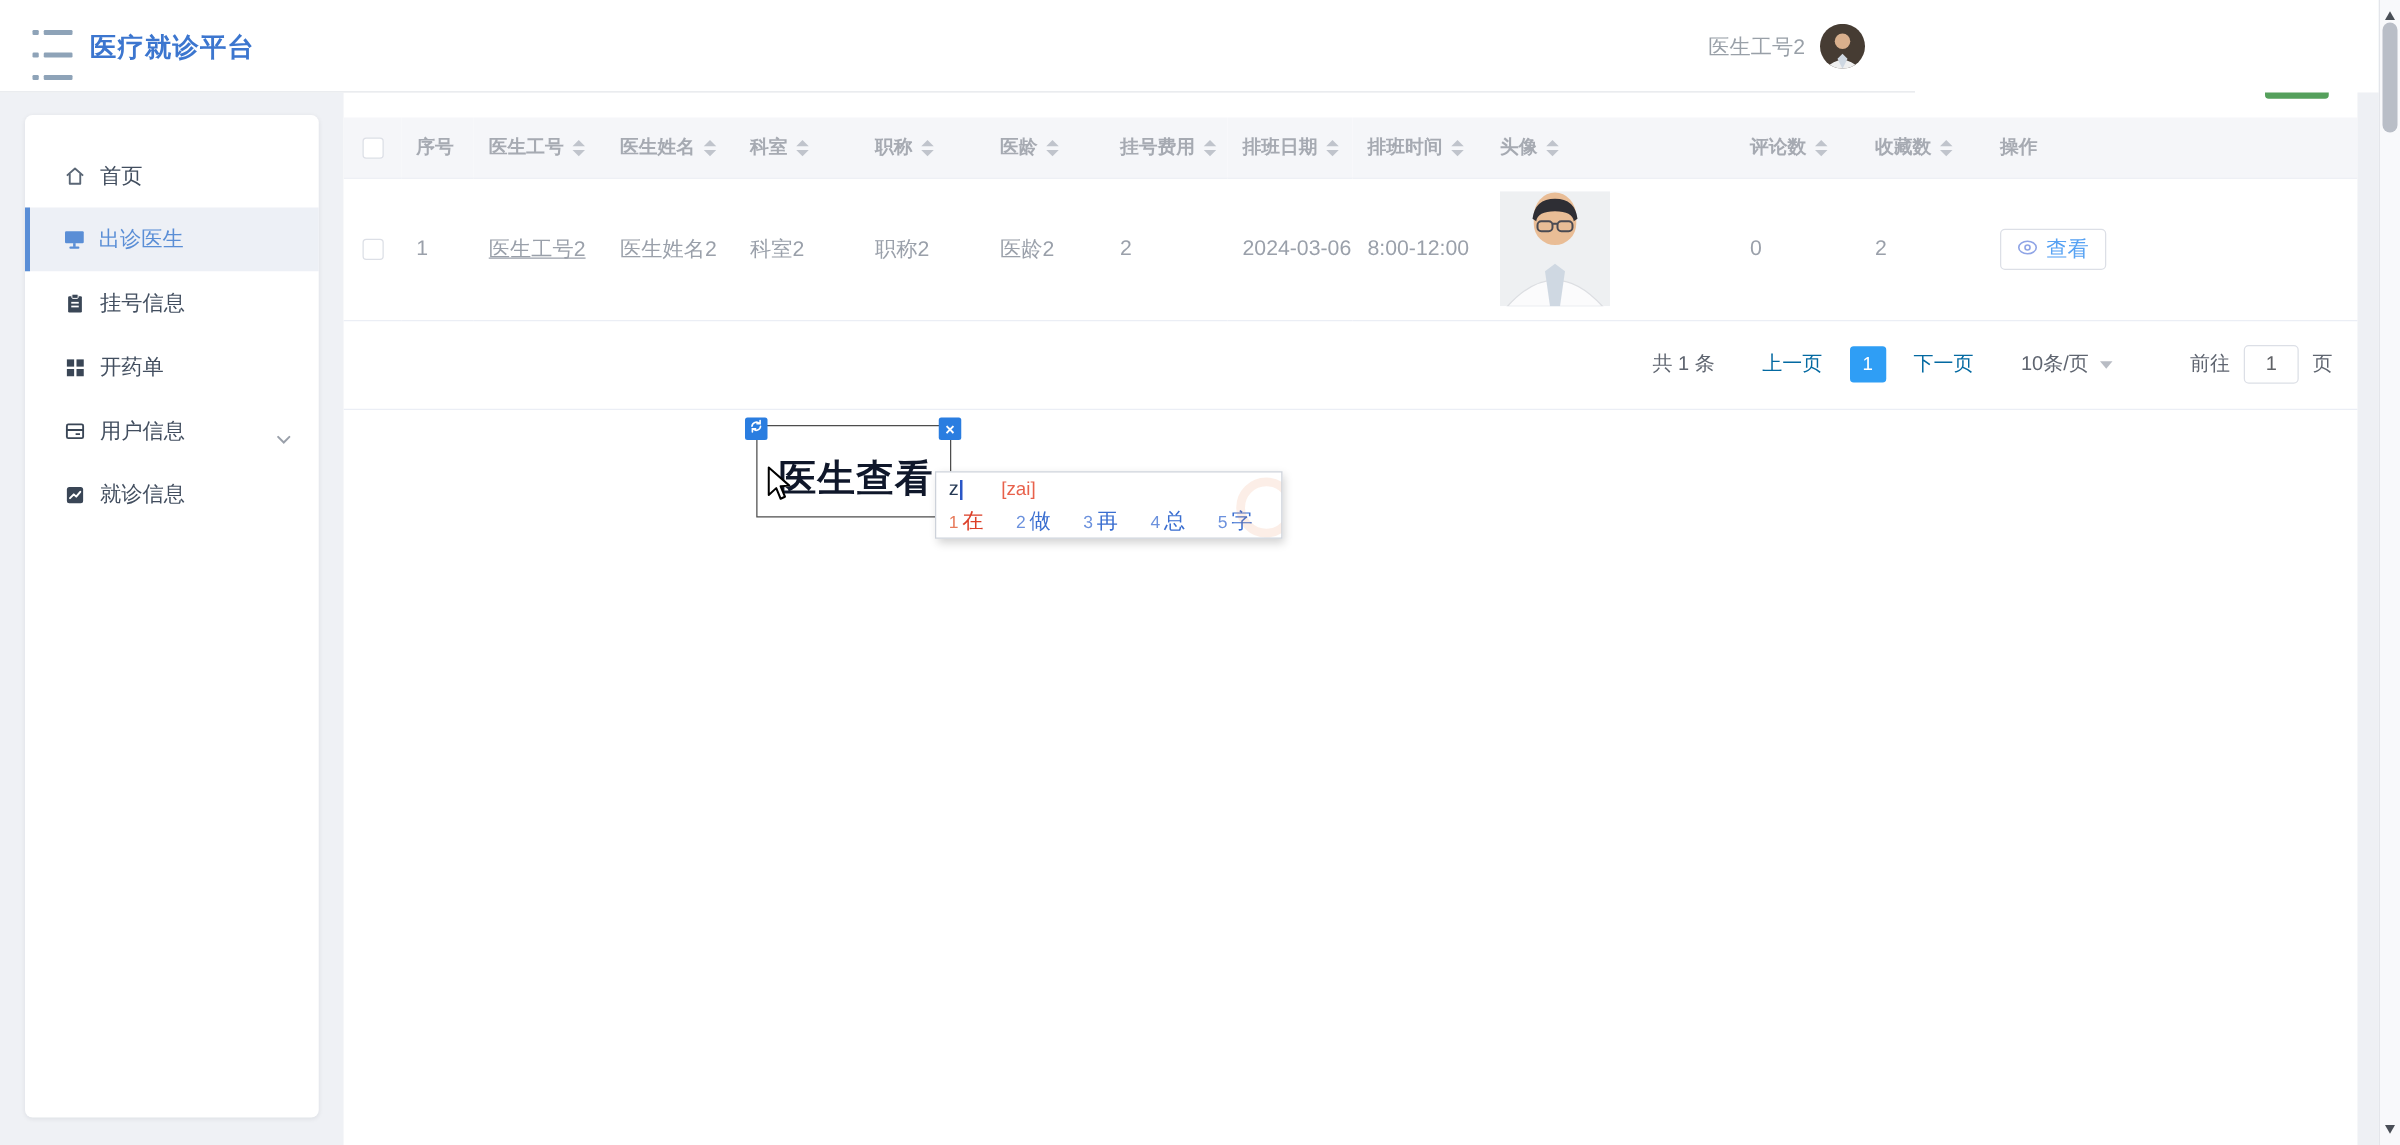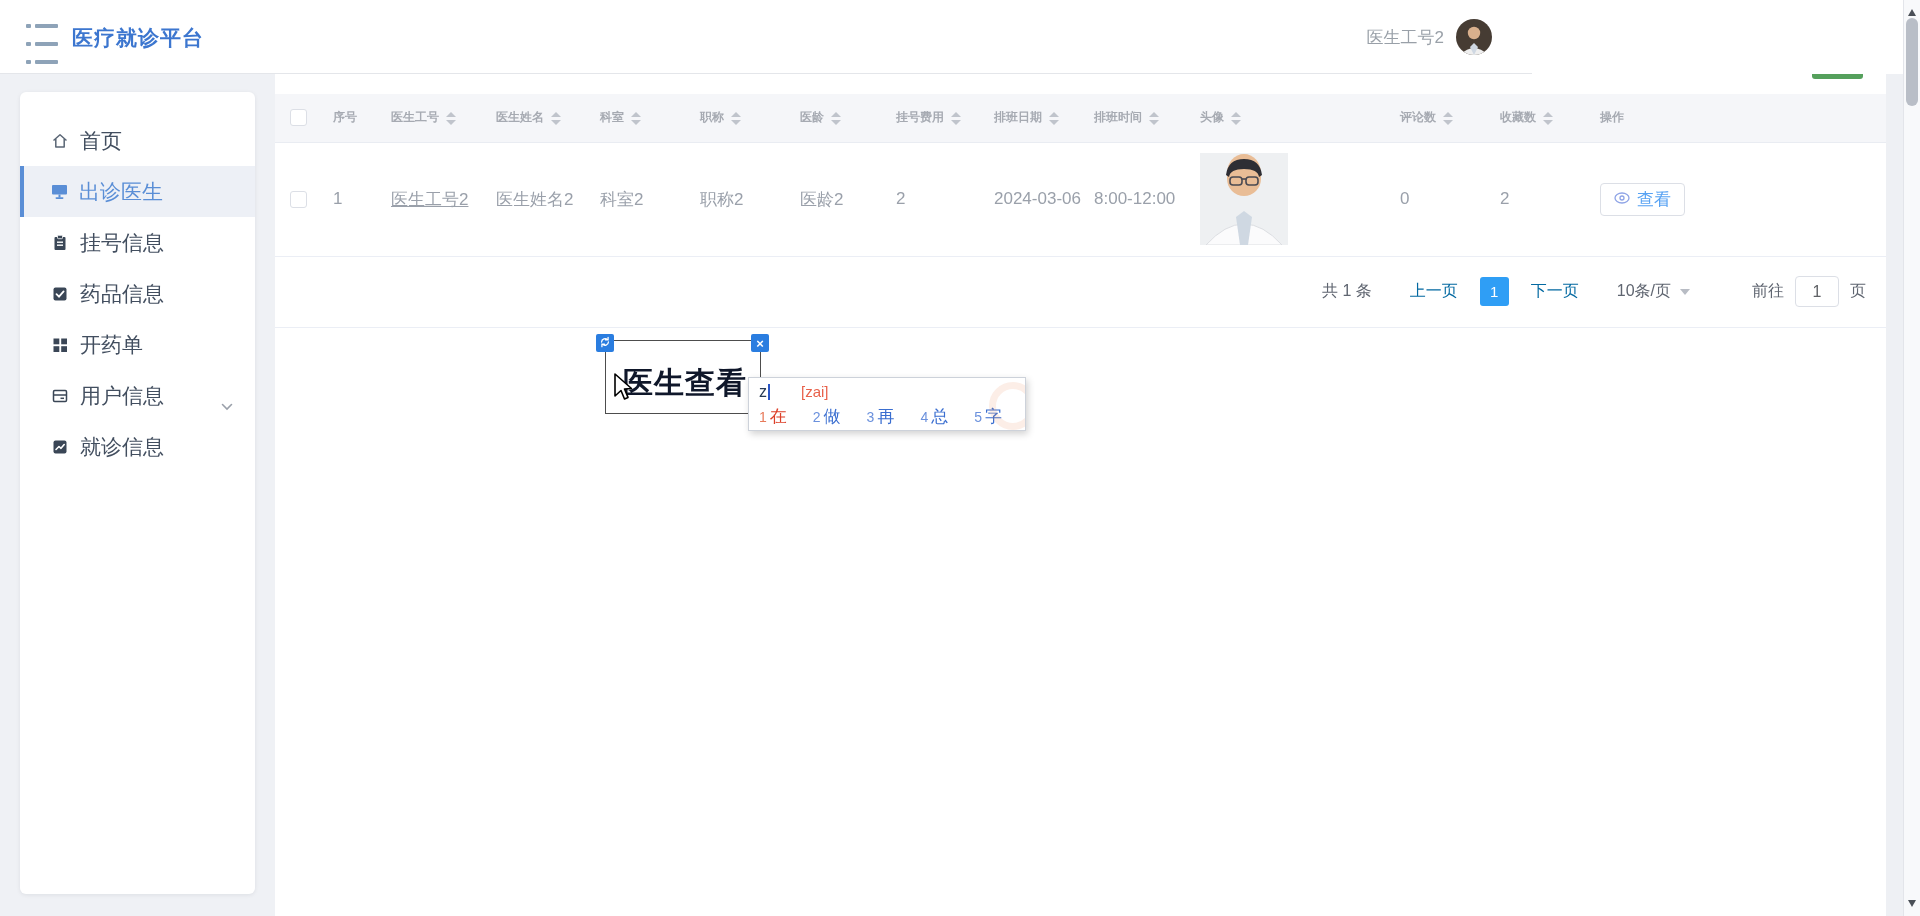--- a/index.html
+++ b/index.html
@@ -19,34 +19,34 @@
   .app-title { position:absolute; left:72px; top:24px; font-size:21px; font-weight:600; color:#3c76cf; letter-spacing:1px; }
   .user-box { position:absolute; right:40px; top:0; height:74px; display:flex; align-items:center; gap:12px; }
   .user-name { color:#99a0a8; font-size:17px; }
   .avatar { width:36px; height:36px; border-radius:50%; overflow:hidden; display:block; }
 
   
   .side-bg { position:absolute; left:0; top:74px; width:275px; height:842px; background:#eff1f5; }
   .sidebar { position:absolute; left:20px; top:92px; width:235px; height:802px; background:#fff;
     border-radius:6px; box-shadow:0 1px 4px rgba(0,21,41,.08); padding-top:23px; z-index:2; }
   .side-item { height:51px; display:flex; align-items:center; padding-left:30px; gap:11px;
-    font-size:21px; color:#424e5f; cursor:pointer; position:relative; }
+    font-size:17px; color:#424e5f; cursor:pointer; position:relative; }
   .side-item .sicon { width:19px; height:19px; flex:0 0 19px; display:flex; align-items:center; justify-content:center; }
   .side-item.active { background:#edf0f6; color:#5a8ed6;gap:10px; }
   .side-item.active::before { content:""; position:absolute; left:0; top:0; bottom:0; width:4px; background:#5a8ed6; }
   .side-item .chev { position:absolute; right:22px; top:22px; }
 
   
   .content { position:absolute; left:275px; top:74px; width:1611px; height:842px; background:#fff; }
   .green-sliver { position:absolute; left:1537px; top:0px; width:51px; height:5px;
     background:#55a05c; border-radius:0 0 3px 3px; cursor:pointer; }
   .strip-right { position:absolute; left:1886px; top:74px; width:17px; height:842px; background:#eef0f4; }
 
   table.tbl { position:absolute; left:0; top:20px; width:1611px; border-collapse:collapse; table-layout:fixed; }
-  .tbl th { height:48px; background:#f5f6f9; color:#a6aab2; font-weight:600; font-size:12px;
+  .tbl th { height:48px; background:#f5f6f9; color:#a6aab2; font-weight:600; font-size:15px;
     text-align:left; padding-left:12px; border-bottom:1px solid #e9ecf2; white-space:nowrap; }
   .tbl td { height:114px; border-bottom:1px solid #ebeef5; color:#9aa0aa; font-size:17px;
     text-align:left; padding-left:12px; white-space:nowrap; background:#fff; }
   .tbl th.ck, .tbl td.ck { text-align:center; padding-left:0; }
   .checkbox { display:inline-block; width:17px; height:17px; border:1px solid #dcdfe6; border-radius:3px; background:#fff; vertical-align:middle; cursor:pointer; }
   .caret { display:inline-block; margin-left:7px; vertical-align:middle; cursor:pointer; }
   .caret i { display:block; width:0; height:0; border:5px solid transparent; border-top-width:5px; border-bottom-width:5px; }
   .caret .up { border-bottom-color:#c0c4cc; border-top-width:0; margin-bottom:3px; }
   .caret .dn { border-top-color:#c0c4cc; border-bottom-width:0; }
   .cell-link { text-decoration:underline; cursor:pointer; }
@@ -164,29 +164,20 @@
           <rect x="3.5" y="3" width="11" height="13" rx="1" fill="#3a4656"></rect>
           <rect x="6.5" y="1.3" width="5" height="3.4" rx="0.8" fill="#3a4656" stroke="#fff" stroke-width="0.8"></rect>
           <rect x="6" y="7.5" width="6" height="1.4" fill="#fff"></rect>
           <rect x="6" y="10.5" width="6" height="1.4" fill="#fff"></rect>
         </svg>
     </span>
     <span class="slabel">挂号信息</span>
   </div>
 
 
-  <div class="side-item">
-    <span class="sicon">
-      <svg width="18" height="18" viewBox="0 0 18 18">
-          <rect x="2.5" y="2.5" width="13" height="13" rx="2" fill="#3a4656"></rect>
-          <path d="M5.5 9.2 L8 11.6 L12.6 6.4" fill="none" stroke="#fff" stroke-width="1.8" stroke-linecap="round"></path>
-        </svg>
-    </span>
-    <span class="slabel">药品信息</span>
-  </div>
 
   <div class="side-item">
     <span class="sicon">
       <svg width="18" height="18" viewBox="0 0 18 18">
           <rect x="2.5" y="2.5" width="5.8" height="5.8" fill="#3a4656"></rect>
           <rect x="10.2" y="2.5" width="5.8" height="5.8" fill="#3a4656"></rect>
           <rect x="2.5" y="10.2" width="5.8" height="5.8" fill="#3a4656"></rect>
           <rect x="10.2" y="10.2" width="5.8" height="5.8" fill="#3a4656"></rect>
         </svg>
     </span>

